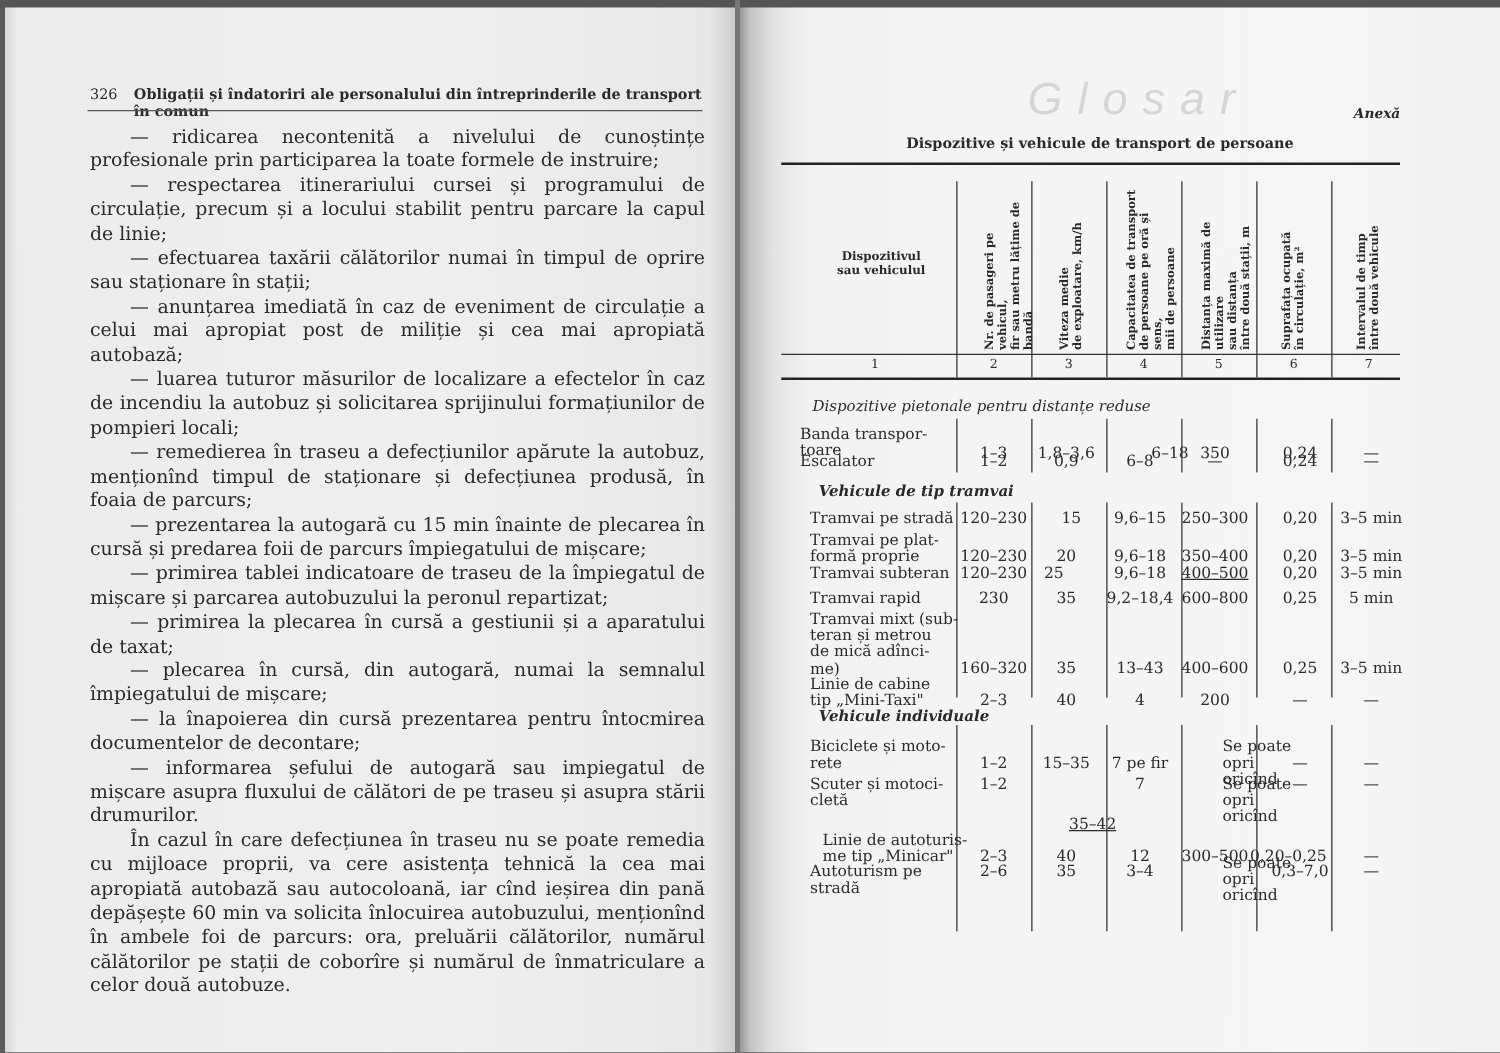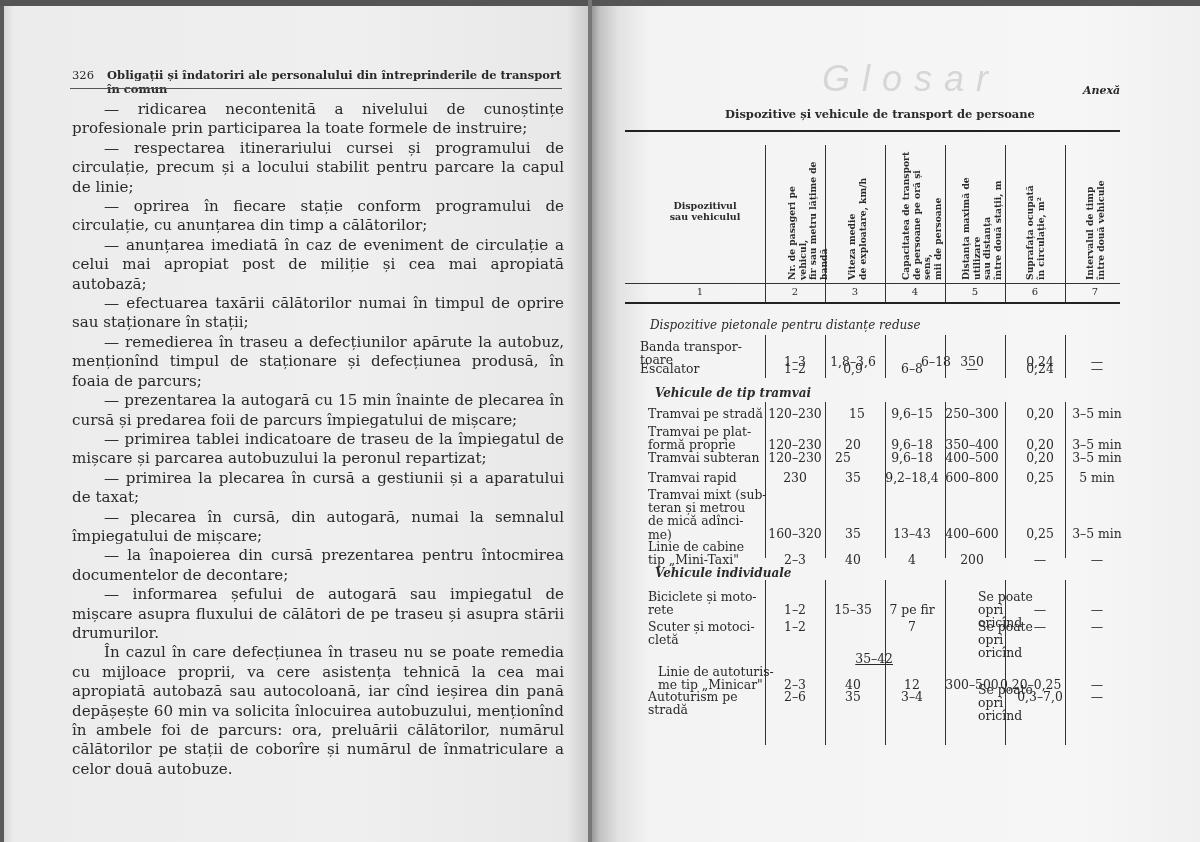--- a/index.html
+++ b/index.html
@@ -39,23 +39,23 @@
 
 <div class="page page-left"></div>
 <div class="running-head">
   <span class="pn">326</span>
   <span>Obligații și îndatoriri ale personalului din întreprinderile de transport în comun</span>
 </div>
 <div class="rule-left"></div>
 <div class="body-text">
   <p>— ridicarea necontenită a nivelului de cunoștințe profesionale prin participarea la toate formele de instruire;</p>
   <p>— respectarea itinerariului cursei și programului de circulație, precum și a locului stabilit pentru parcare la capul de linie;</p>
-  <p>— oprirea în fiecare stație conform programului de circulație, cu anunțarea din timp a călătorilor;</p>
+  <p>— efectuarea taxării călătorilor numai în timpul de oprire sau staționare în stații;</p>
   <p>— anunțarea imediată în caz de eveniment de circulație a celui mai apropiat post de miliție și cea mai apropiată autobază;</p>
-  <p>— efectuarea taxării călătorilor numai în timpul de oprire sau staționare în stații;</p>
+  <p>— luarea tuturor măsurilor de localizare a efectelor în caz de incendiu la autobuz și solicitarea sprijinului formațiunilor de pompieri locali;</p>
   <p>— remedierea în traseu a defecțiunilor apărute la autobuz, menționînd timpul de staționare și defecțiunea produsă, în foaia de parcurs;</p>
   <p>— prezentarea la autogară cu 15 min înainte de plecarea în cursă și predarea foii de parcurs împiegatului de mișcare;</p>
   <p>— primirea tablei indicatoare de traseu de la împiegatul de mișcare și parcarea autobuzului la peronul repartizat;</p>
   <p>— primirea la plecarea în cursă a gestiunii și a aparatului de taxat;</p>
   <p>— plecarea în cursă, din autogară, numai la semnalul împiegatului de mișcare;</p>
   <p>— la înapoierea din cursă prezentarea pentru întocmirea documentelor de decontare;</p>
   <p>— informarea șefului de autogară sau impiegatul de mișcare asupra fluxului de călători de pe traseu și asupra stării drumurilor.</p>
   <p>În cazul în care defecțiunea în traseu nu se poate remedia cu mijloace proprii, va cere asistența tehnică la cea mai apropiată autobază sau autocoloană, iar cînd ieșirea din pană depășește 60 min va solicita înlocuirea autobuzului, menționînd în ambele foi de parcurs: ora, preluării călătorilor, numărul călătorilor pe stații de coborîre și numărul de înmatriculare a celor două autobuze.</p>
 
 </div>
@@ -155,21 +155,21 @@
     <div class="cell" style="top: 438px; left: 755px; width: 80px; text-align: center;">120–230</div>
     <div class="cell" style="top: 438px; left: 813px; width: 80px; text-align: center;">20</div>
     <div class="cell" style="top: 438px; left: 872px; width: 80px; text-align: center;">9,6–18</div>
     <div class="cell" style="top: 438px; left: 932px; width: 80px; text-align: center;">350–400</div>
     <div class="cell" style="top: 438px; left: 1000px; width: 80px; text-align: center;">0,20</div>
     <div class="cell" style="top: 438px; left: 1057px; width: 80px; text-align: center;">3–5 min</div>
     <div class="name" style="left: 648px; top: 451px;">Tramvai subteran</div>
     <div class="cell" style="top: 451px; left: 755px; width: 80px; text-align: center;">120–230</div>
     <div class="cell" style="top: 451px; left: 813px; width: 60px; text-align: center;">25</div>
     <div class="cell" style="top: 451px; left: 872px; width: 80px; text-align: center;">9,6–18</div>
-    <div class="cell" style="top: 451px; left: 932px; width: 80px; text-align: center;">400–500</div>
+    <div class="cell" style="top: 451px; left: 932px; width: 80px; text-align: center; text-decoration: underline;">400–500</div>
     <div class="cell" style="top: 451px; left: 1000px; width: 80px; text-align: center;">0,20</div>
     <div class="cell" style="top: 451px; left: 1057px; width: 80px; text-align: center;">3–5 min</div>
     <div class="name" style="left: 648px; top: 471px;">Tramvai rapid</div>
     <div class="cell" style="top: 471px; left: 755px; width: 80px; text-align: center;">230</div>
     <div class="cell" style="top: 471px; left: 813px; width: 80px; text-align: center;">35</div>
     <div class="cell" style="top: 471px; left: 872px; width: 80px; text-align: center;">9,2–18,4</div>
     <div class="cell" style="top: 471px; left: 932px; width: 80px; text-align: center;">600–800</div>
     <div class="cell" style="top: 471px; left: 1000px; width: 80px; text-align: center;">0,25</div>
     <div class="cell" style="top: 471px; left: 1057px; width: 80px; text-align: center;">5 min</div>
     <div class="name" style="left: 648px; top: 488px;">Tramvai mixt (sub-

